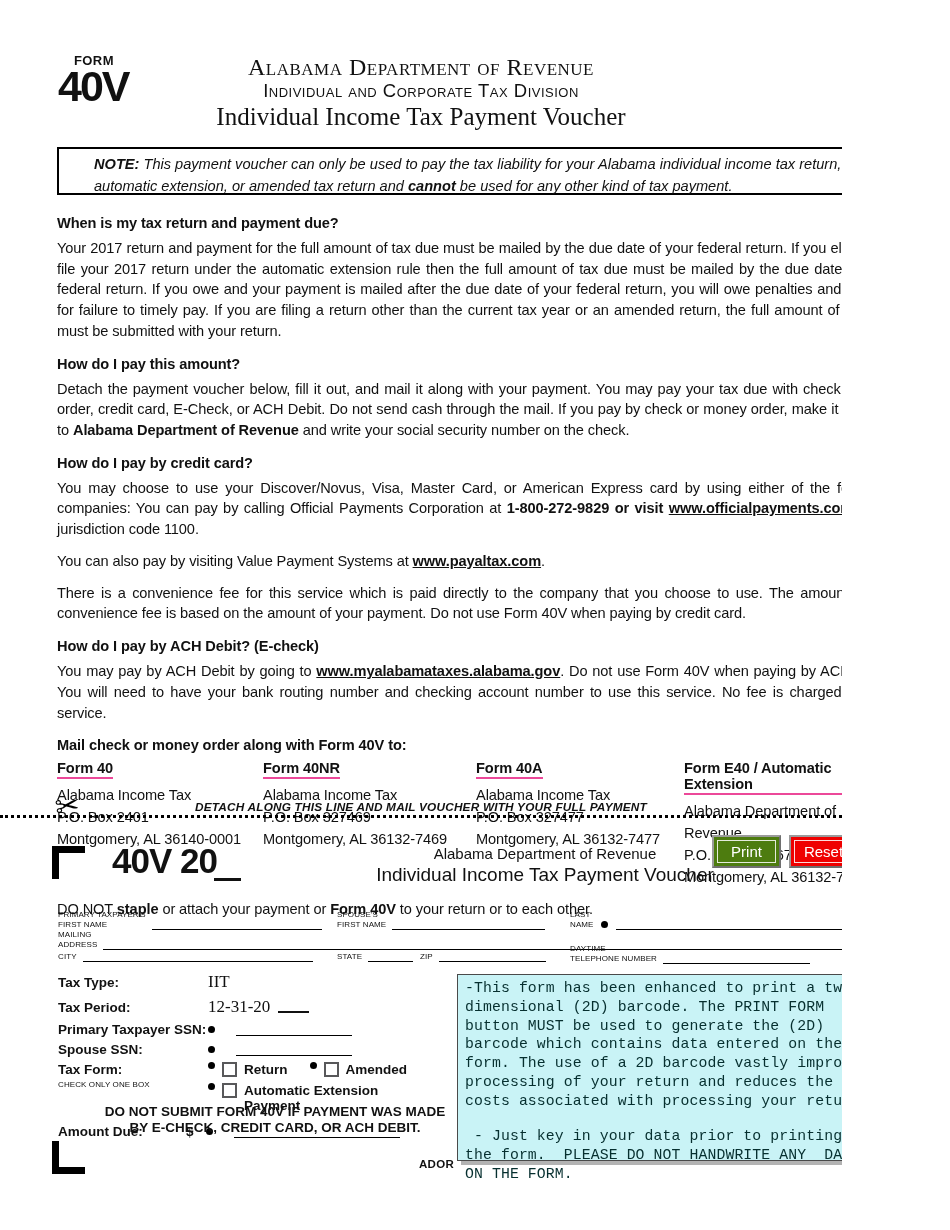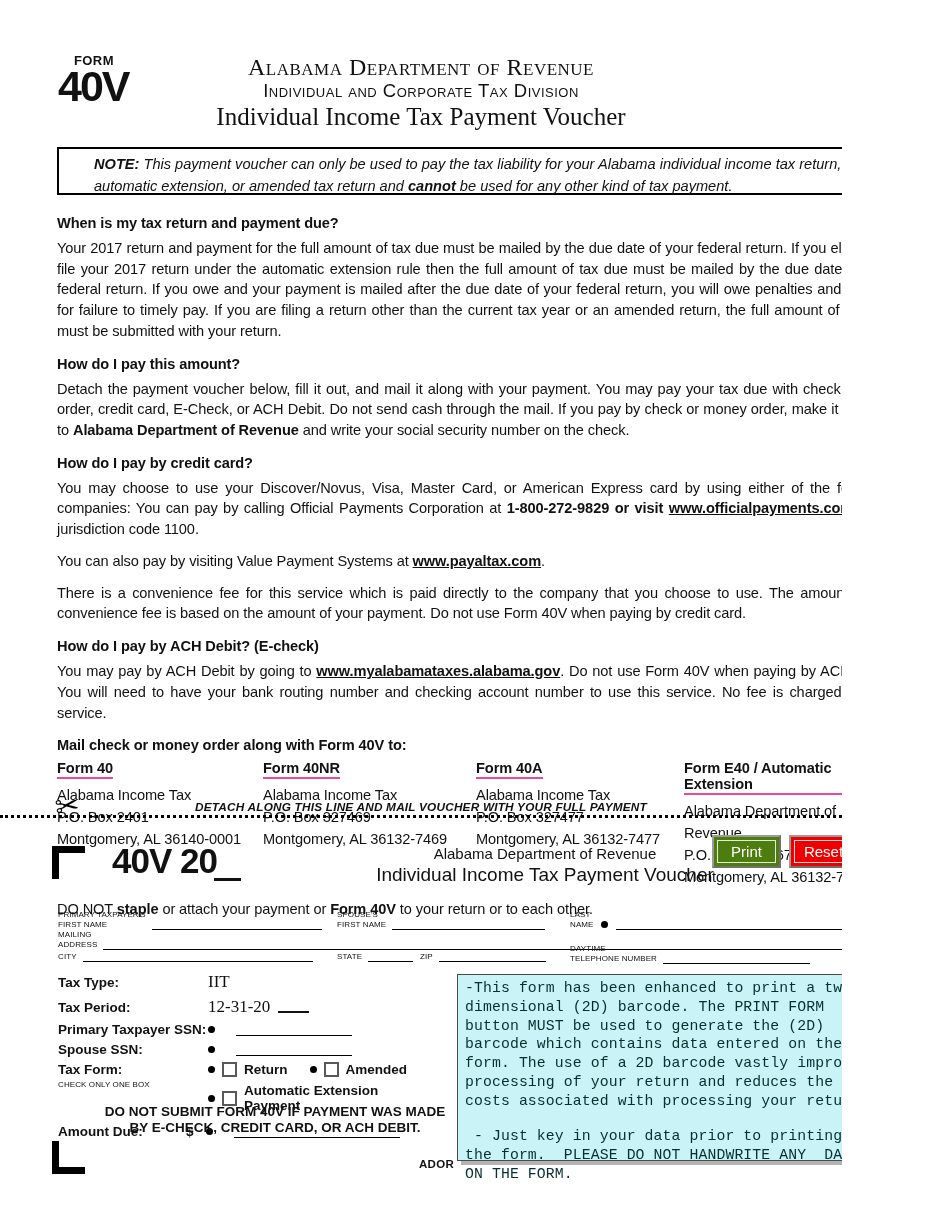--- a/index.html
+++ b/index.html
@@ -77,21 +77,21 @@
   .trow { display:flex; align-items:center; margin-bottom:5px; }
   .tlabel { font-weight:bold; width:150px; flex:0 0 auto; }
   .tval { font-family:"Liberation Serif", serif; font-size:17px; }
   .period-line { display:inline-block; width:31px; border-bottom:2px solid #111; height:12px; margin-left:8px; }
   .ssn-line { display:inline-block; width:116px; border-bottom:1.5px solid #000; height:12px; margin-left:21px; }
   .amount-line { display:inline-block; width:166px; border-bottom:1.5px solid #000; height:12px; margin-left:21px; }
   .taxform-row { align-items:flex-start; }
   .tf-labelcol { width:150px; flex:0 0 auto; }
   .tf-note { font-size:8px; font-weight:normal; margin-top:3px; letter-spacing:.1px; }
   .tf-lines .tf-line { display:flex; align-items:center; margin-bottom:6px; }
-  .cb-item { display:flex; align-items:center; margin-right:22px; }
+  .cb-item { display:flex; margin-right:22px; }
   .checkbox { width:15px; height:15px; border:2px solid #58585a; background:#fff; margin:0 7px; flex:0 0 auto; }
   .cur { font-weight:bold; width:20px; }
 
   
   .info-box { position:absolute; left:457px; top:974px; width:422px; height:187px; border:1px solid #4a4a4a; box-shadow:4px 4px 0 #b3b3b3; padding:4px 7px; font-size:14.8px; line-height:1.27; color:#062f2f; letter-spacing:.1px;font-family:Liberation Mono, monospace; }
   .info-box p { white-space:pre-wrap; }
   .info-box p + p { margin-top:17px; }
 
   
   .warning { position:absolute; left:95px; top:1104px; width:360px; text-align:center; font-size:13.5px; font-weight:bold; line-height:1.2; }

